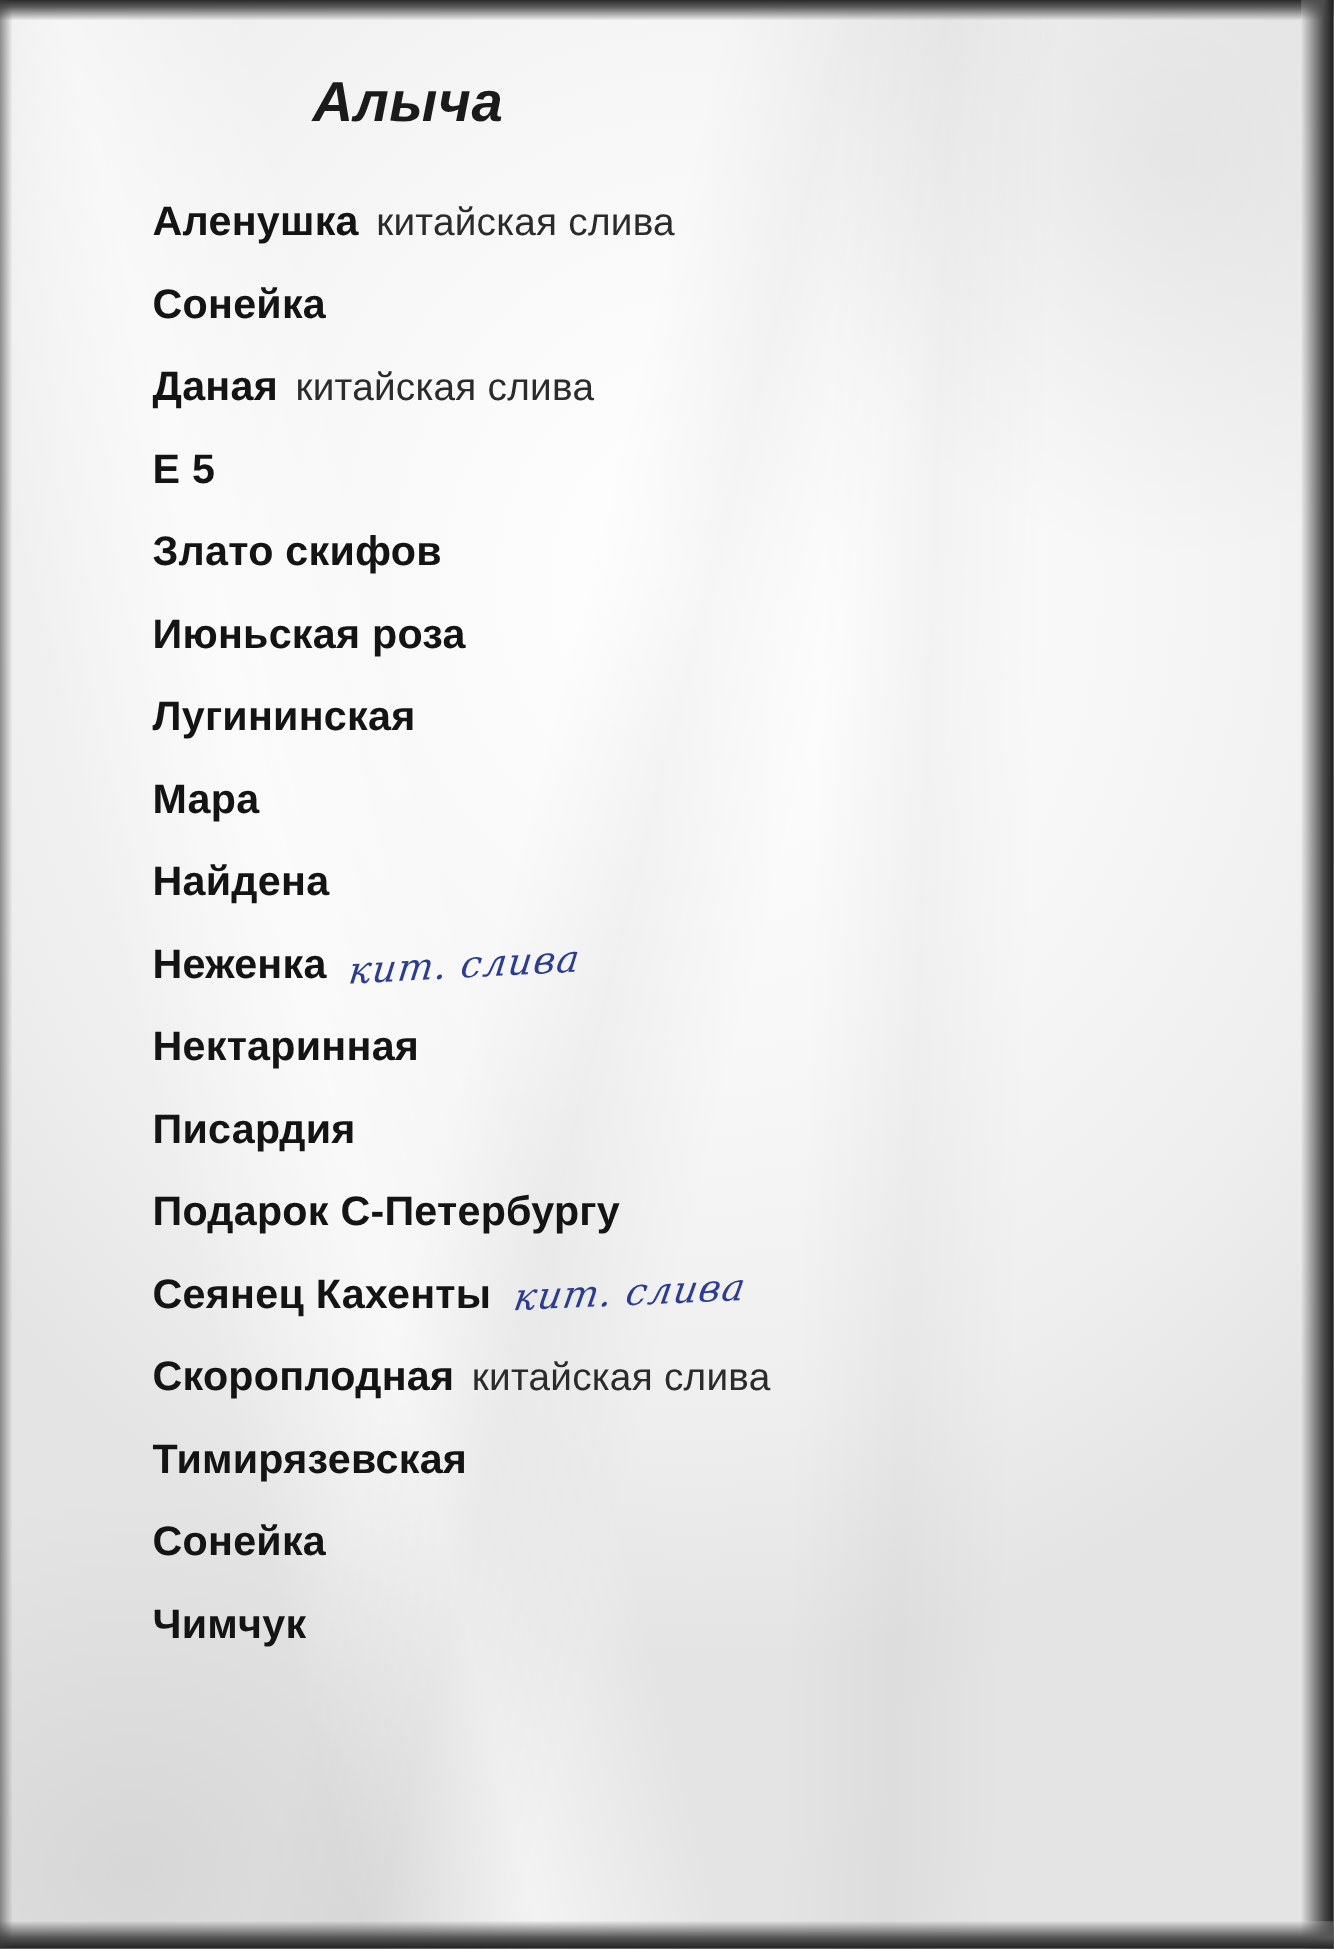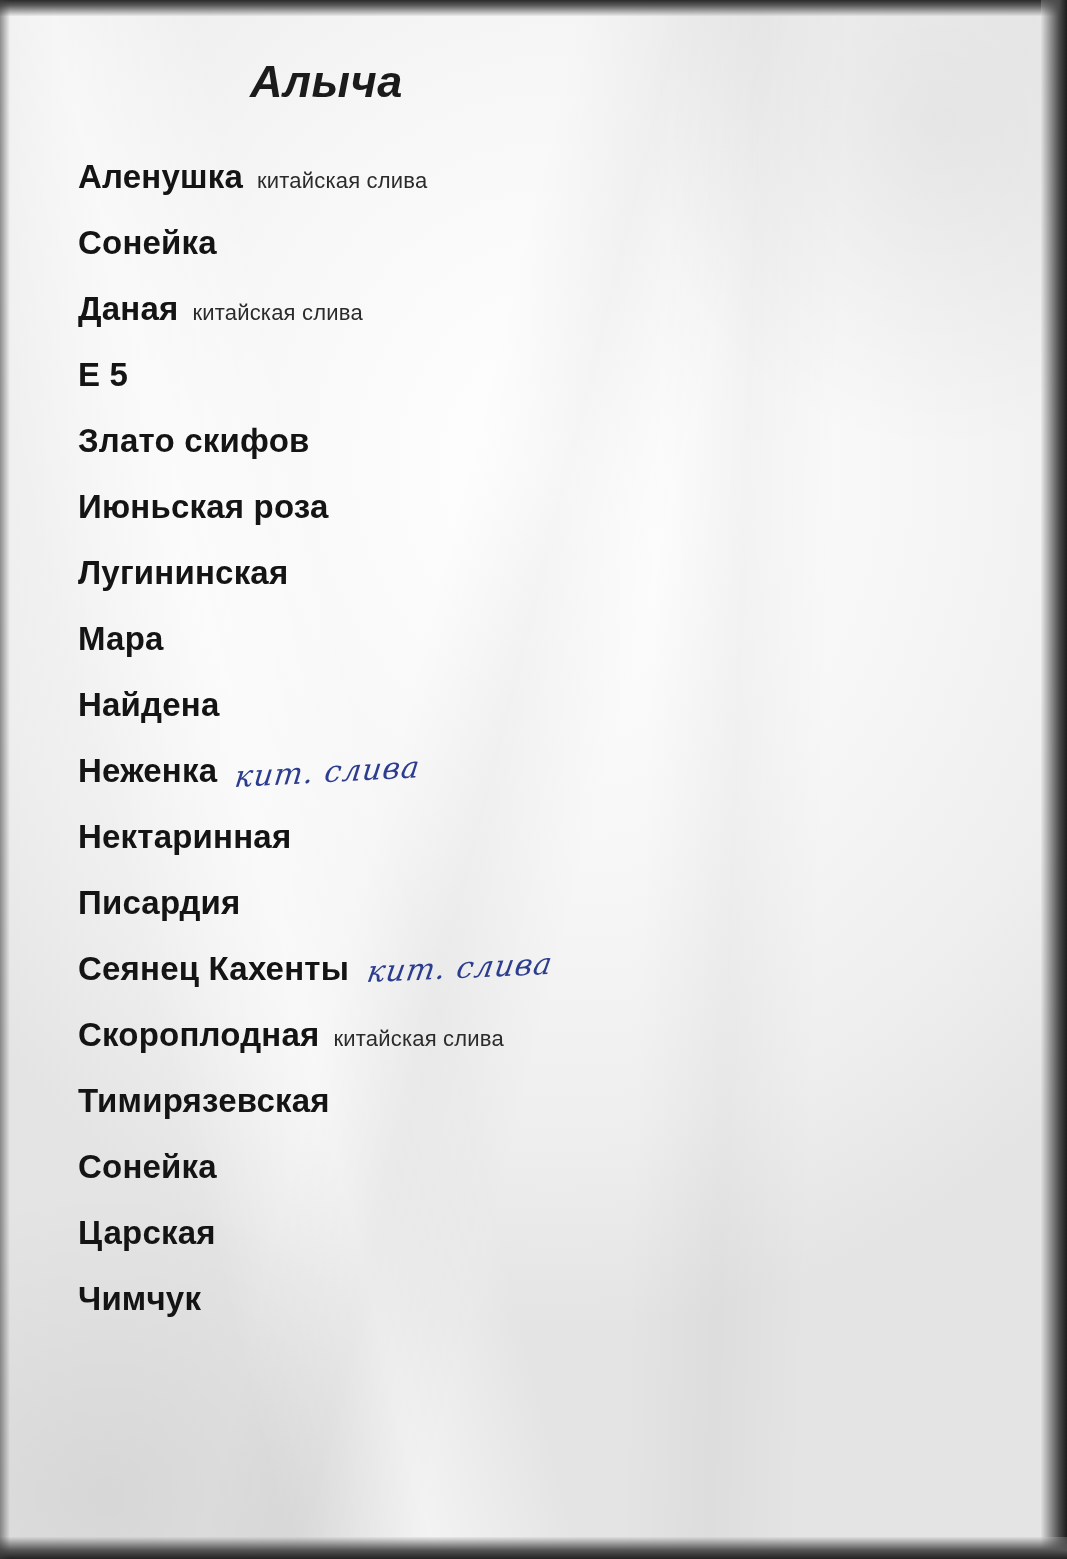--- a/index.html
+++ b/index.html
@@ -97,23 +97,24 @@
     display: flex;
     align-items: baseline;
     height: 66px;
     white-space: nowrap;
   }
   .name {
     font-size: 33px;
     font-weight: bold;
     color: #141414;
     letter-spacing: 0.2px;
+    margin-left: 44px;
   }
   .note {
-    font-size: 22px;
+    font-size: 31px;
     font-weight: normal;
     color: #2b2b2b;
     margin-left: 14px;
     letter-spacing: 0.2px;
   }
   
   .hand {
     margin-left: 18px;
     font-family: "DejaVu Serif", serif;
     font-style: italic;
@@ -194,20 +195,24 @@
       <div class="list-item">
         <span class="name">Нектаринная</span>
         <span class="note"></span>
       </div>
 
       <div class="list-item">
         <span class="name">Писардия</span>
         <span class="note"></span>
       </div>
 
+      <div class="list-item">
+        <span class="name">Подарок С-Петербургу</span>
+        <span class="note"></span>
+      </div>
 
       <div class="list-item">
         <span class="name">Сеянец Кахенты</span>
         <span class="hand small-offset">кит. слива</span>
       </div>
 
       <div class="list-item">
         <span class="name">Скороплодная</span>
         <span class="note">китайская слива</span>
       </div>
@@ -215,24 +220,20 @@
       <div class="list-item">
         <span class="name">Тимирязевская</span>
         <span class="note"></span>
       </div>
 
       <div class="list-item">
         <span class="name">Сонейка</span>
         <span class="note"></span>
       </div>
 
-      <div class="list-item">
-        <span class="name">Царская</span>
-        <span class="note"></span>
-      </div>
 
       <div class="list-item">
         <span class="name">Чимчук</span>
         <span class="note"></span>
       </div>
 
 
     </div>
   </div>
 </div>

